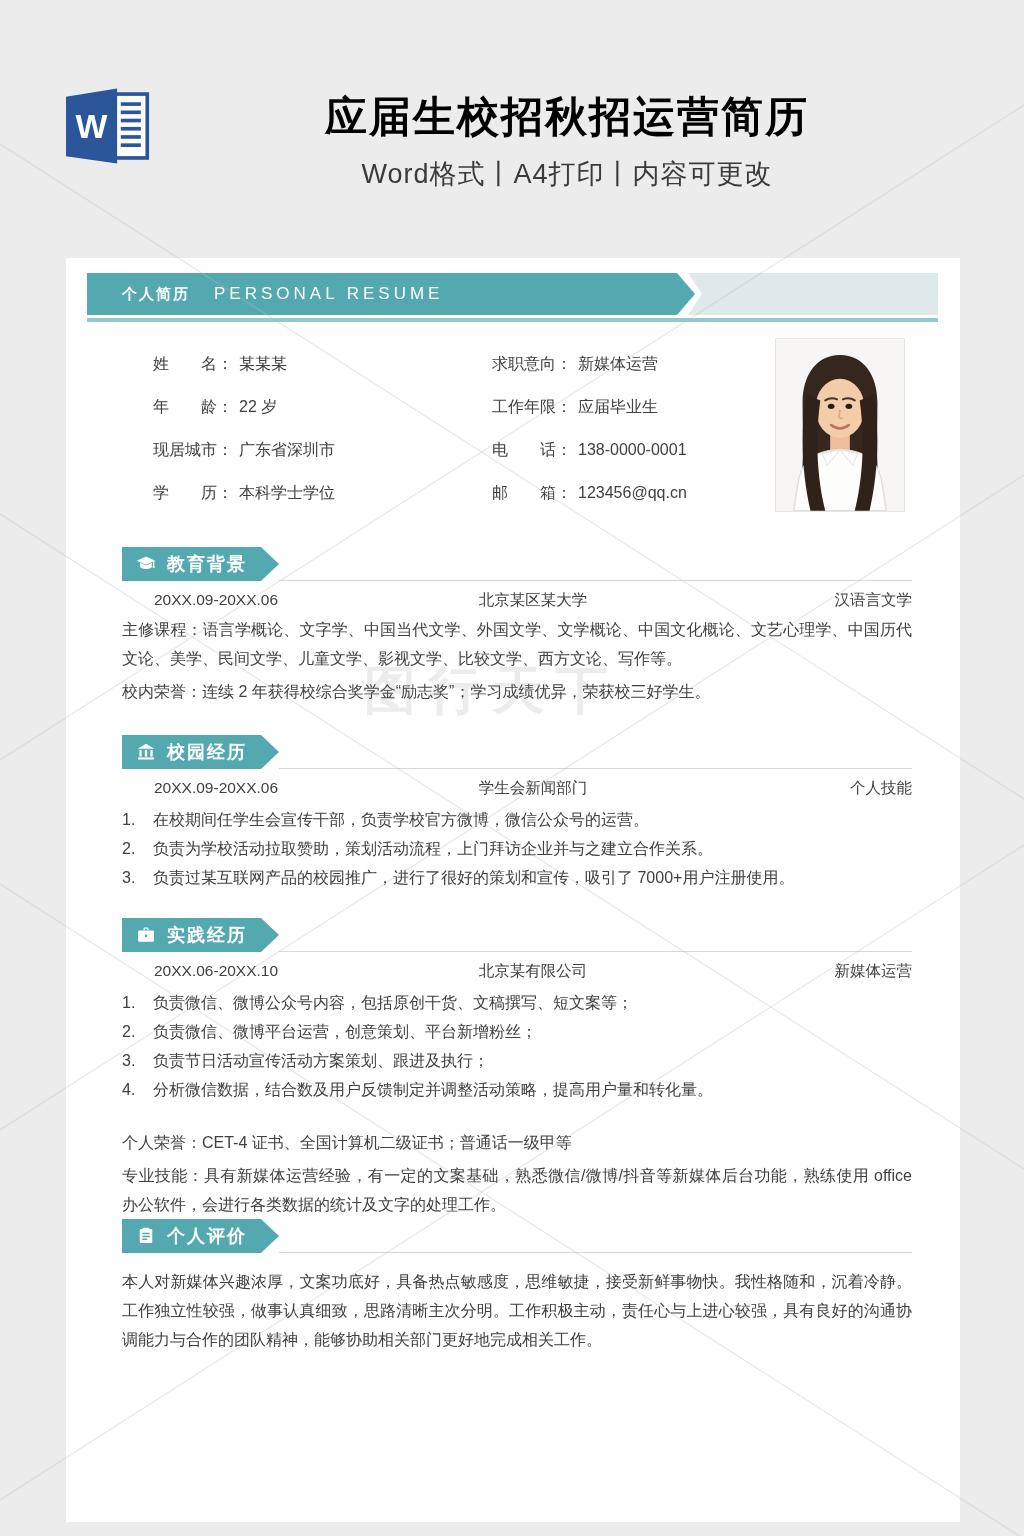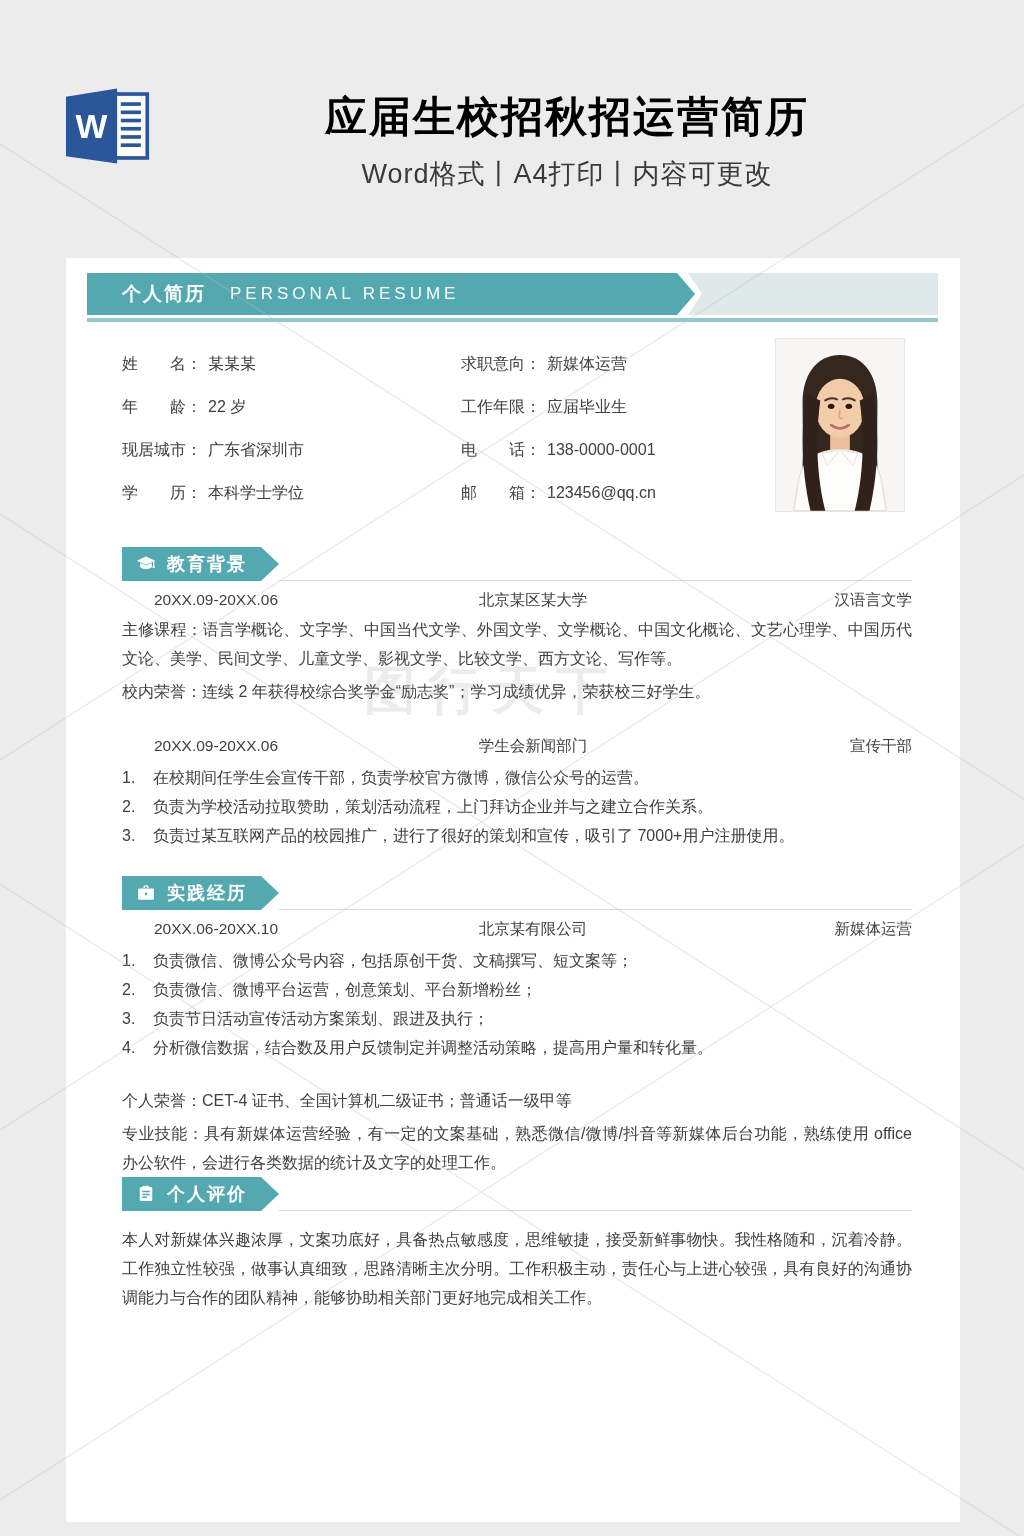--- a/index.html
+++ b/index.html
@@ -16,37 +16,37 @@
   
   .card{position:absolute;top:258px;left:66px;width:894px;height:1264px;background:#ffffff;}
   
   .banner-wrap{position:absolute;top:15px;left:21px;width:851px;}
   .banner-row{display:flex;height:42px;}
   .banner-main{
     width:608px;flex:none;background:#54a9b1;color:#fff;
     display:flex;align-items:center;box-sizing:border-box;padding-left:35px;
     clip-path:polygon(0 0,calc(100% - 18px) 0,100% 50%,calc(100% - 18px) 100%,0 100%);
   }
-  .banner-title{font-size:19px;font-weight:bold;letter-spacing:2px;}
+  .banner-title{font-size:15px;font-weight:bold;letter-spacing:2px;}
   .banner-en{font-size:17px;letter-spacing:4px;margin-left:24px;}
   .banner-rest{
     flex:1;background:#dfe9ea;margin-left:-12px;
     clip-path:polygon(5px 0,100% 0,100% 100%,5px 100%,19px 50%);
   }
   .banner-underline{height:4px;background:#93c8cf;margin-top:3px;}
   
   .content{position:absolute;top:0;left:0;right:0;box-sizing:border-box;
            padding:84px 48px 0 56px;font-size:16px;line-height:29px;}
   
   .profile{display:flex;}
   .profile-col{display:flex;flex-direction:column;}
   .profile-col.left{width:339px;flex:none;}
   .profile-col.right{flex:1;}
   .field{height:43px;display:flex;align-items:center;}
-  .field .label{flex:none;}
+  .field .label{flex:none;margin-left:31px;}
   .field .value{margin-left:6px;}
   .photo{position:absolute;top:80px;left:709px;width:130px;height:174px;
          border:1px solid #e8e6e3;box-sizing:border-box;background:#f8f6f4;}
   .photo svg{display:block;}
   
   .sec-head{display:flex;align-items:flex-end;}
   .sec-tag{
     display:inline-flex;align-items:center;height:34px;flex:none;
     background:#54a9b1;color:#fff;box-sizing:border-box;
     padding:0 32px 0 14px;
@@ -193,24 +193,39 @@
         <div class="meta-row">
           <span class="m-left">20XX.09-20XX.06</span>
           <span class="m-center">北京某区某大学</span>
           <span class="m-right">汉语言文学</span>
         </div>
         <div class="para">主修课程：语言学概论、文字学、中国当代文学、外国文学、文学概论、中国文化概论、文艺心理学、中国历代文论、美学、民间文学、儿童文学、影视文学、比较文学、西方文论、写作等。</div>
         <div class="para">校内荣誉：连续 2 年获得校综合奖学金“励志奖”；学习成绩优异，荣获校三好学生。</div>
       </div>
 
       <div class="section sec-campus">
+        <div class="sec-head">
+          <div class="sec-tag">
+            <span class="sec-icon">
+              <svg viewBox="0 0 24 24" fill="#ffffff">
+                  <polygon points="12,2 22,8 2,8"></polygon>
+                  <rect x="4" y="9.5" width="2.8" height="8"></rect>
+                  <rect x="10.6" y="9.5" width="2.8" height="8"></rect>
+                  <rect x="17.2" y="9.5" width="2.8" height="8"></rect>
+                  <rect x="2.5" y="18.5" width="19" height="2.5"></rect>
+                </svg>
+            </span>
+            <span class="sec-title">校园经历</span>
+          </div>
+          <div class="sec-line"></div>
+        </div>
         <div class="meta-row">
           <span class="m-left">20XX.09-20XX.06</span>
           <span class="m-center">学生会新闻部门</span>
-          <span class="m-right">宣传干部</span>
+          <span class="m-right">个人技能</span>
         </div>
         <div class="items">
           <div class="item">
             <span class="num">1.</span>
             <span class="itext">在校期间任学生会宣传干部，负责学校官方微博，微信公众号的运营。</span>
           </div>
           <div class="item">
             <span class="num">2.</span>
             <span class="itext">负责为学校活动拉取赞助，策划活动流程，上门拜访企业并与之建立合作关系。</span>
           </div>

